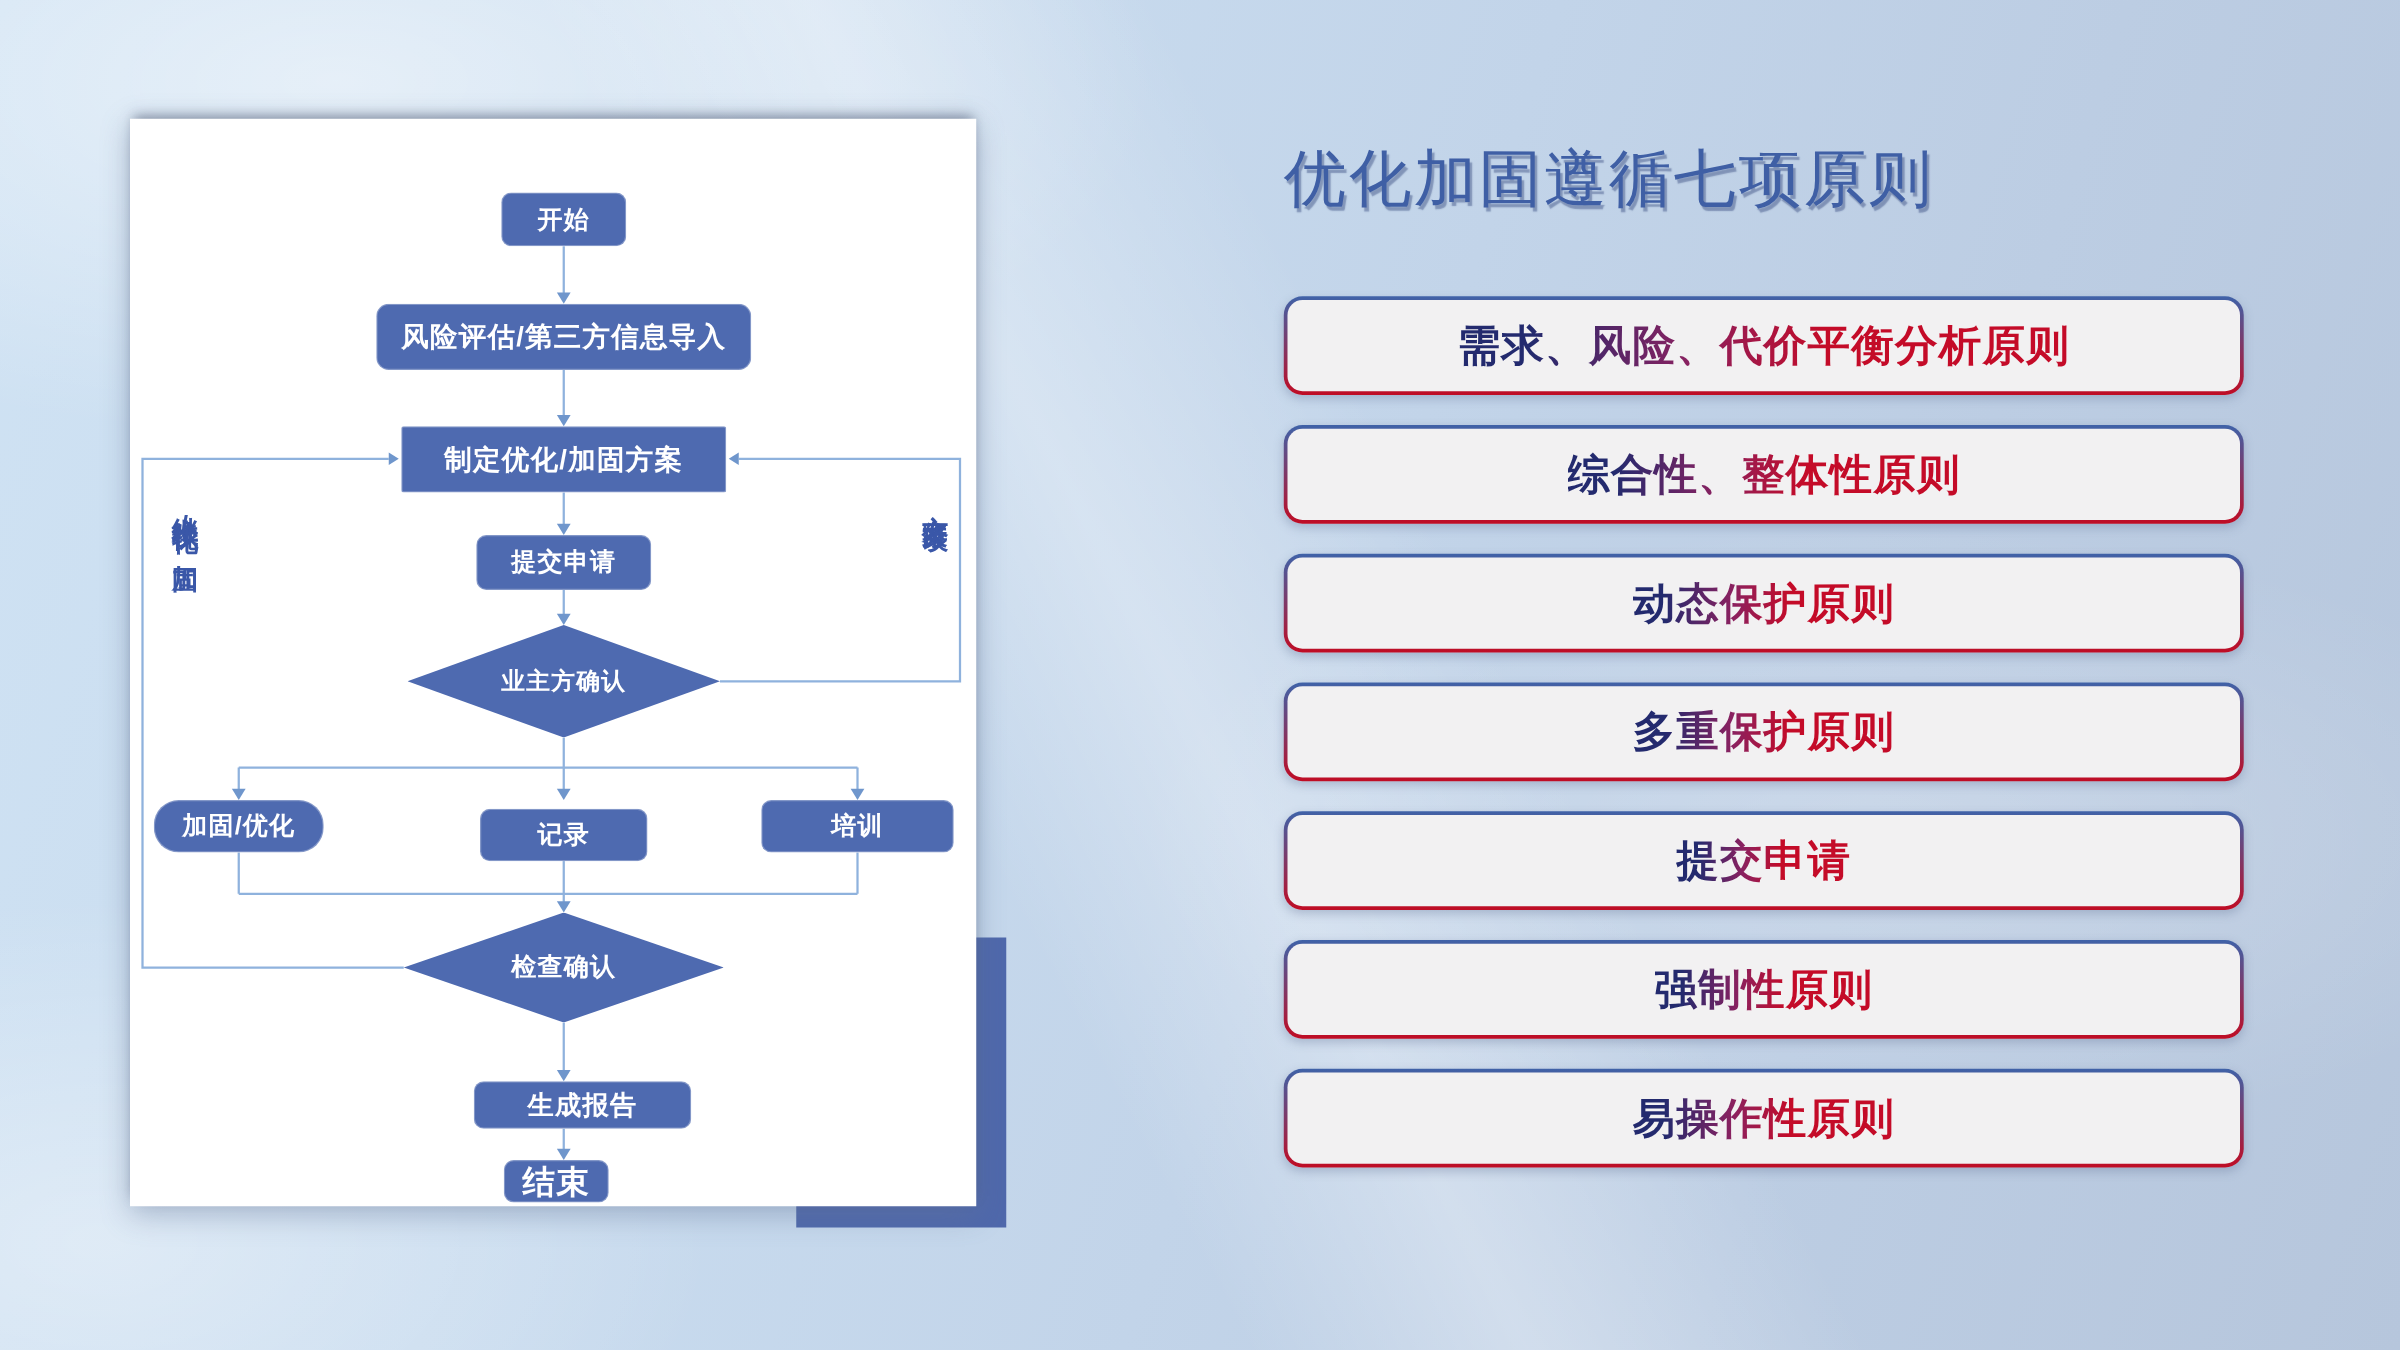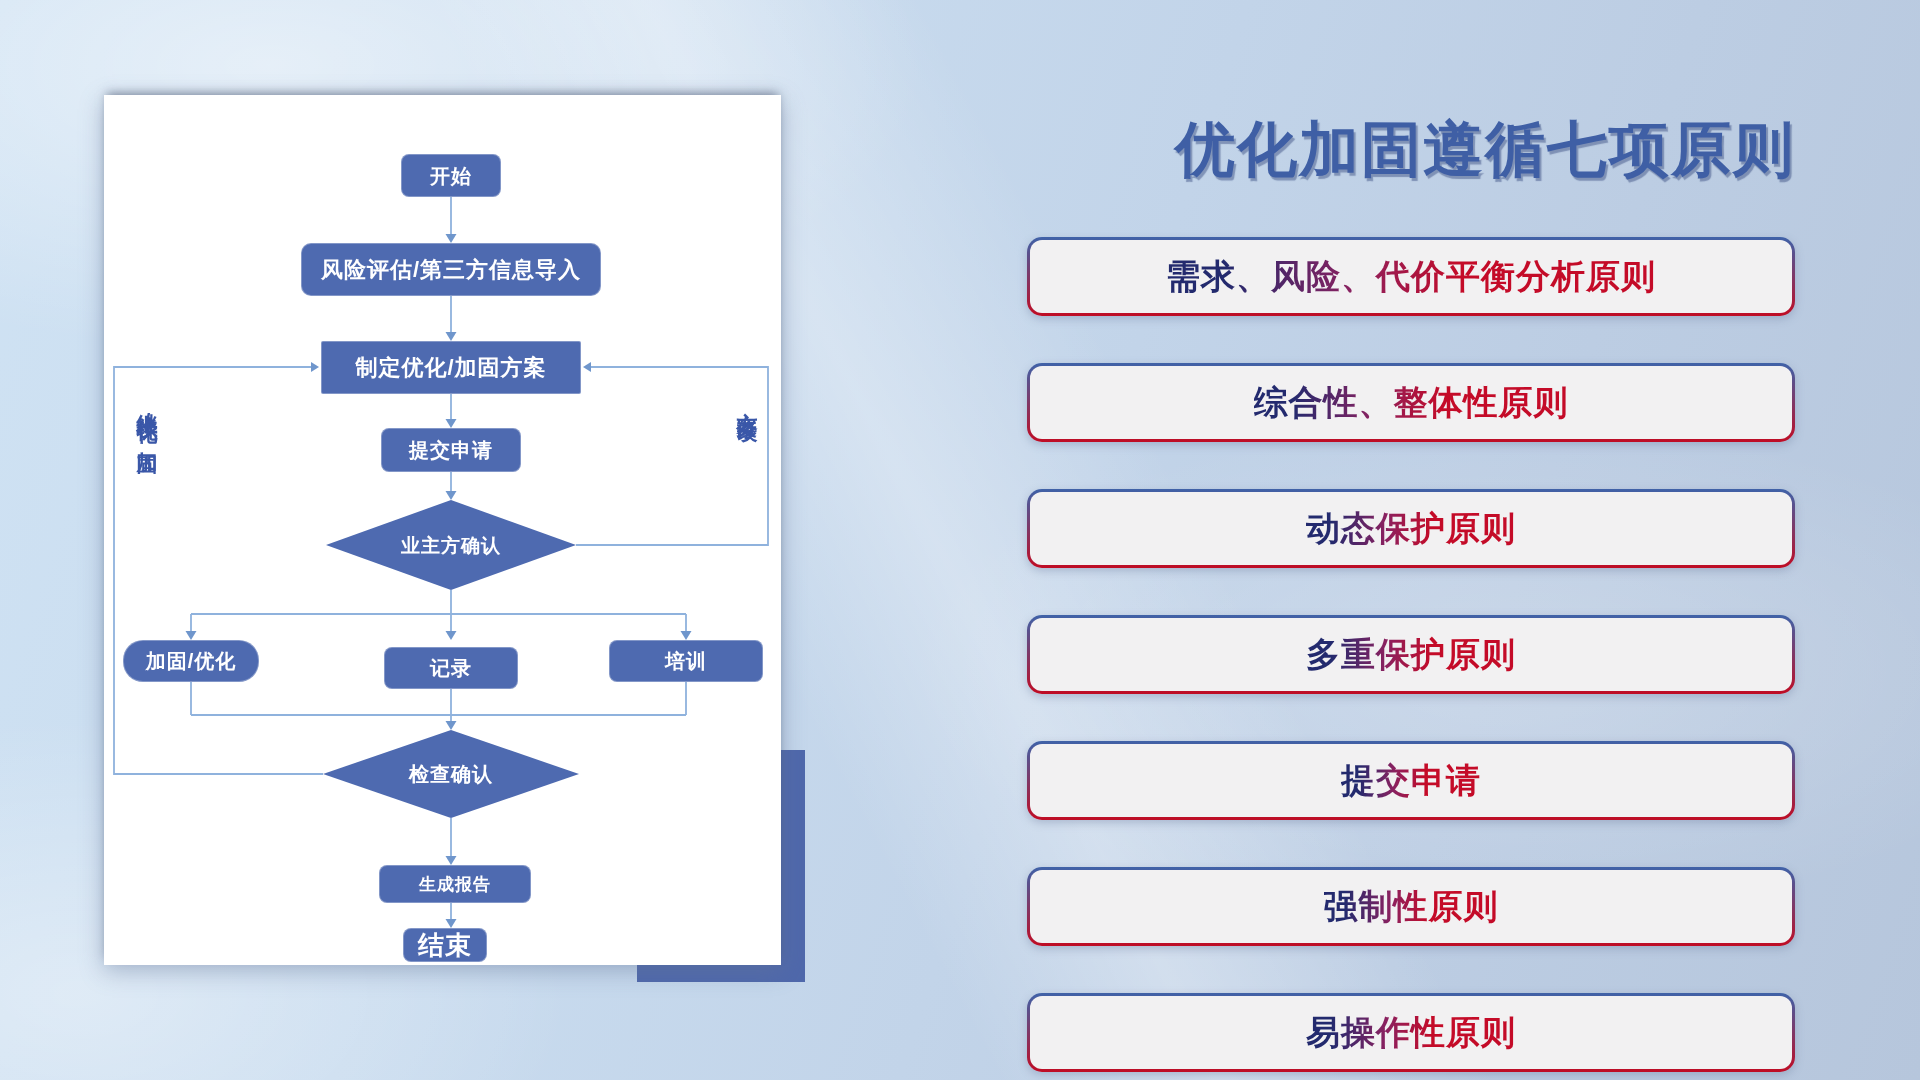--- a/index.html
+++ b/index.html
@@ -40,27 +40,27 @@
     clip-path:polygon(50% 0,100% 50%,50% 100%,0 50%);
     border:none;
   }
   .vlabel{
     position:absolute;writing-mode:vertical-rl;text-orientation:upright;
     color:var(--loop-label,#3a57a8);font-weight:bold;letter-spacing:3px;line-height:1;
   }
   
   .panel{position:absolute;left:1027px;top:110px;width:768px;}
   .ptitle{
-    text-align:right;font-size:60px;font-weight:bold;letter-spacing:2px;
+    text-align:left;font-size:50px;font-weight:normal;letter-spacing:2px;
     color:var(--title,#3f5fa5);
     text-shadow:2px 3px 1px rgba(32,52,110,.40);
   }
   .plist{
     position:absolute;left:0;top:127px;width:768px;
-    display:flex;flex-direction:column;gap:47px;
+    display:flex;flex-direction:column;gap:24px;
   }
   .pbox{
     height:79px;border-radius:15px;padding:3px;box-sizing:border-box;
     background:linear-gradient(180deg,var(--border-blue,#3f62a8),var(--border-red,#c00c24));
     box-shadow:0 3px 8px rgba(108,124,158,.38);
   }
   .pbox-inner{
     width:100%;height:100%;border-radius:12px;
     background:var(--pbox-bg,#f2f1f2);
     display:flex;align-items:center;justify-content:center;
@@ -125,21 +125,21 @@
     <div class="fnode diamond" style="left:222px;top:405px;width:250px;height:90px;font-size:19px">业主方确认</div>
 
     <div class="fnode" style="left:19px;top:545px;width:136px;height:42px;font-size:20px;border-radius:20px">加固/优化</div>
 
     <div class="fnode" style="left:280px;top:552px;width:134px;height:42px;font-size:20px;border-radius:8px">记录</div>
 
     <div class="fnode" style="left:505px;top:545px;width:154px;height:42px;font-size:20px;border-radius:8px">培训</div>
 
     <div class="fnode diamond" style="left:219px;top:635px;width:256px;height:88px;font-size:20px">检查确认</div>
 
-    <div class="fnode" style="left:275px;top:770px;width:152px;height:38px;font-size:17px;border-radius:8px">生成报告</div>
+    <div class="fnode" style="left:275px;top:770px;width:174px;height:38px;font-size:21px;border-radius:8px">生成报告</div>
 
     <div class="fnode" style="left:299px;top:833px;width:84px;height:34px;font-size:26px;border-radius:8px">结束</div>
 
     <div class="vlabel" style="left:33px;top:302px;font-size:21px">继续优化/加固</div>
 
     <div class="vlabel" style="left:633px;top:300px;font-size:21px">方案修改</div>
 
   </div>
 
   <div class="panel">

